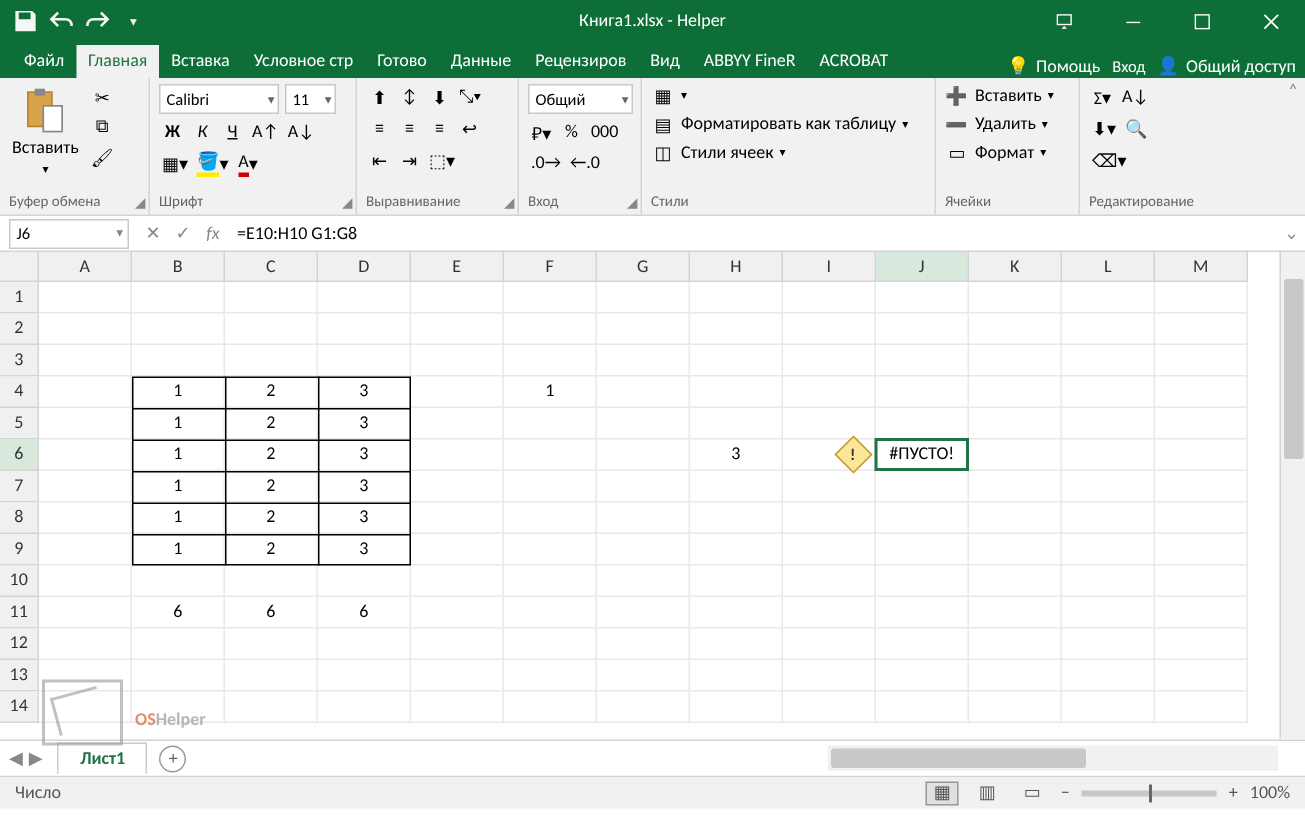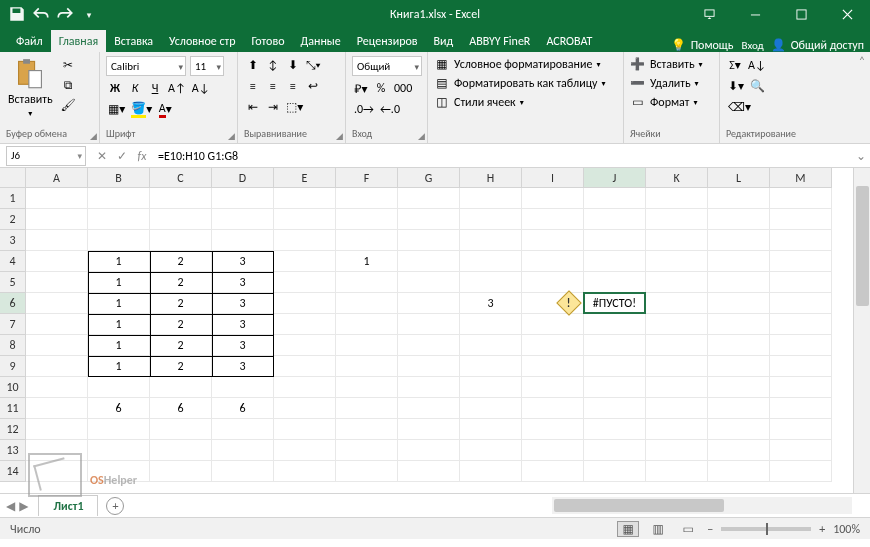--- a/index.html
+++ b/index.html
@@ -85,21 +85,21 @@
           <path fill="none" stroke="currentColor" stroke-width="1.5" d="M6 3 2 7l4 4M2 7h8c2 0 4 1 4 4"></path>
         </svg>
       </span>
     <span class="qat-ico">
         <svg viewBox="0 0 16 16">
           <path fill="none" stroke="currentColor" stroke-width="1.5" d="M10 3l4 4-4 4M14 7H6c-2 0-4 1-4 4"></path>
         </svg>
       </span>
     <span class="qat-ico" style="font-size:9px">▾</span>
   </div>
-  <div class="title">Книга1.xlsx - Excel</div>
+  <div class="title">Книга1.xlsx - Helper</div>
   <div class="winbtns">
     <div class="winbtn">
         <svg viewBox="0 0 12 12">
           <rect x="1" y="1" width="10" height="7" fill="none" stroke="currentColor"></rect>
           <path d="M4 11l2-2 2 2" fill="currentColor"></path>
         </svg>
       </div>
     <div class="winbtn">
         <svg viewBox="0 0 12 12">
           <rect x="1" y="6" width="10" height="1" fill="currentColor"></rect>
@@ -233,34 +233,34 @@
       </div>
     </div>
     <div class="group-label">Вход</div>
     <span class="launcher">◢</span>
   </div>
 
   <div class="group" style="width:196px">
     <div class="group-body vstack" style="gap:3px;font-size:11px">
       <div class="hstack">
           <span class="ico">▦</span>
-          <span>Условное форматирование</span>
           <span style="font-size:8px">▾</span>
         </div>
       <div class="hstack">
           <span class="ico">▤</span>
           <span>Форматировать как таблицу</span>
           <span style="font-size:8px">▾</span>
         </div>
       <div class="hstack">
           <span class="ico">◫</span>
           <span>Стили ячеек</span>
           <span style="font-size:8px">▾</span>
         </div>
     </div>
+    <div class="group-label">Стили</div>
   </div>
 
   <div class="group" style="width:96px">
     <div class="group-body vstack" style="gap:3px;font-size:11px">
       <div class="hstack">
           <span class="ico">➕</span>
           <span>Вставить</span>
           <span style="font-size:8px">▾</span>
         </div>
       <div class="hstack">

